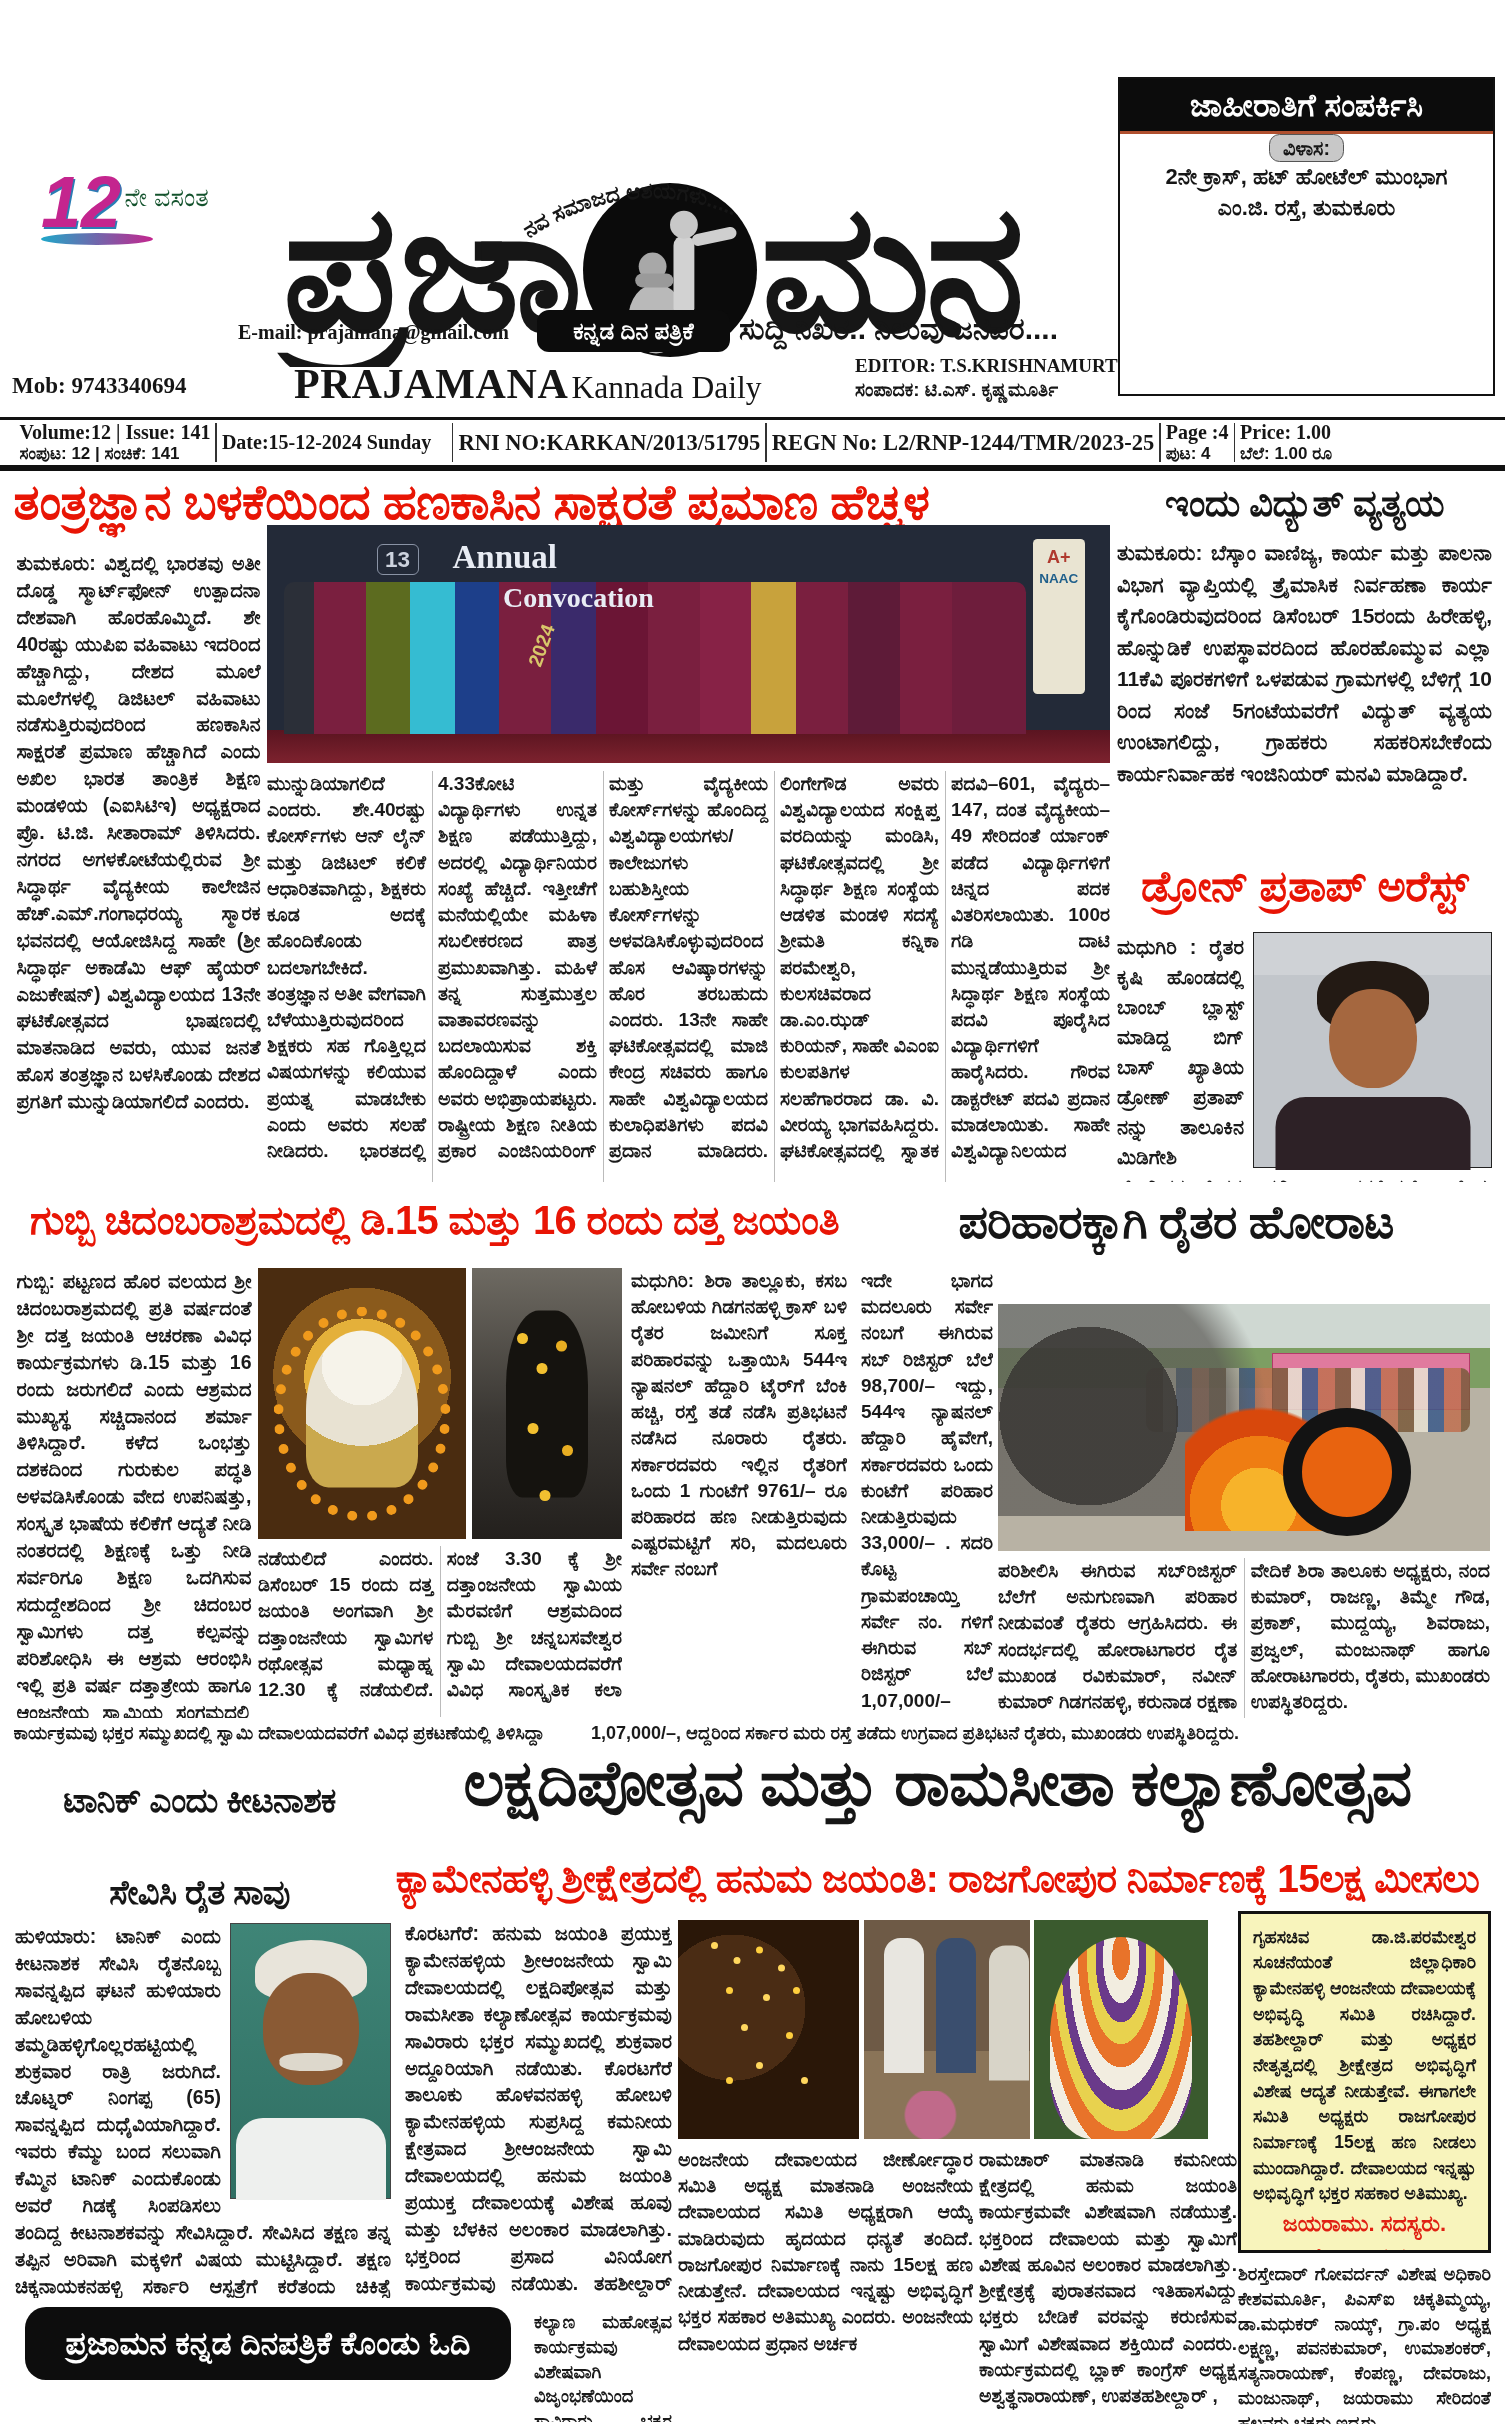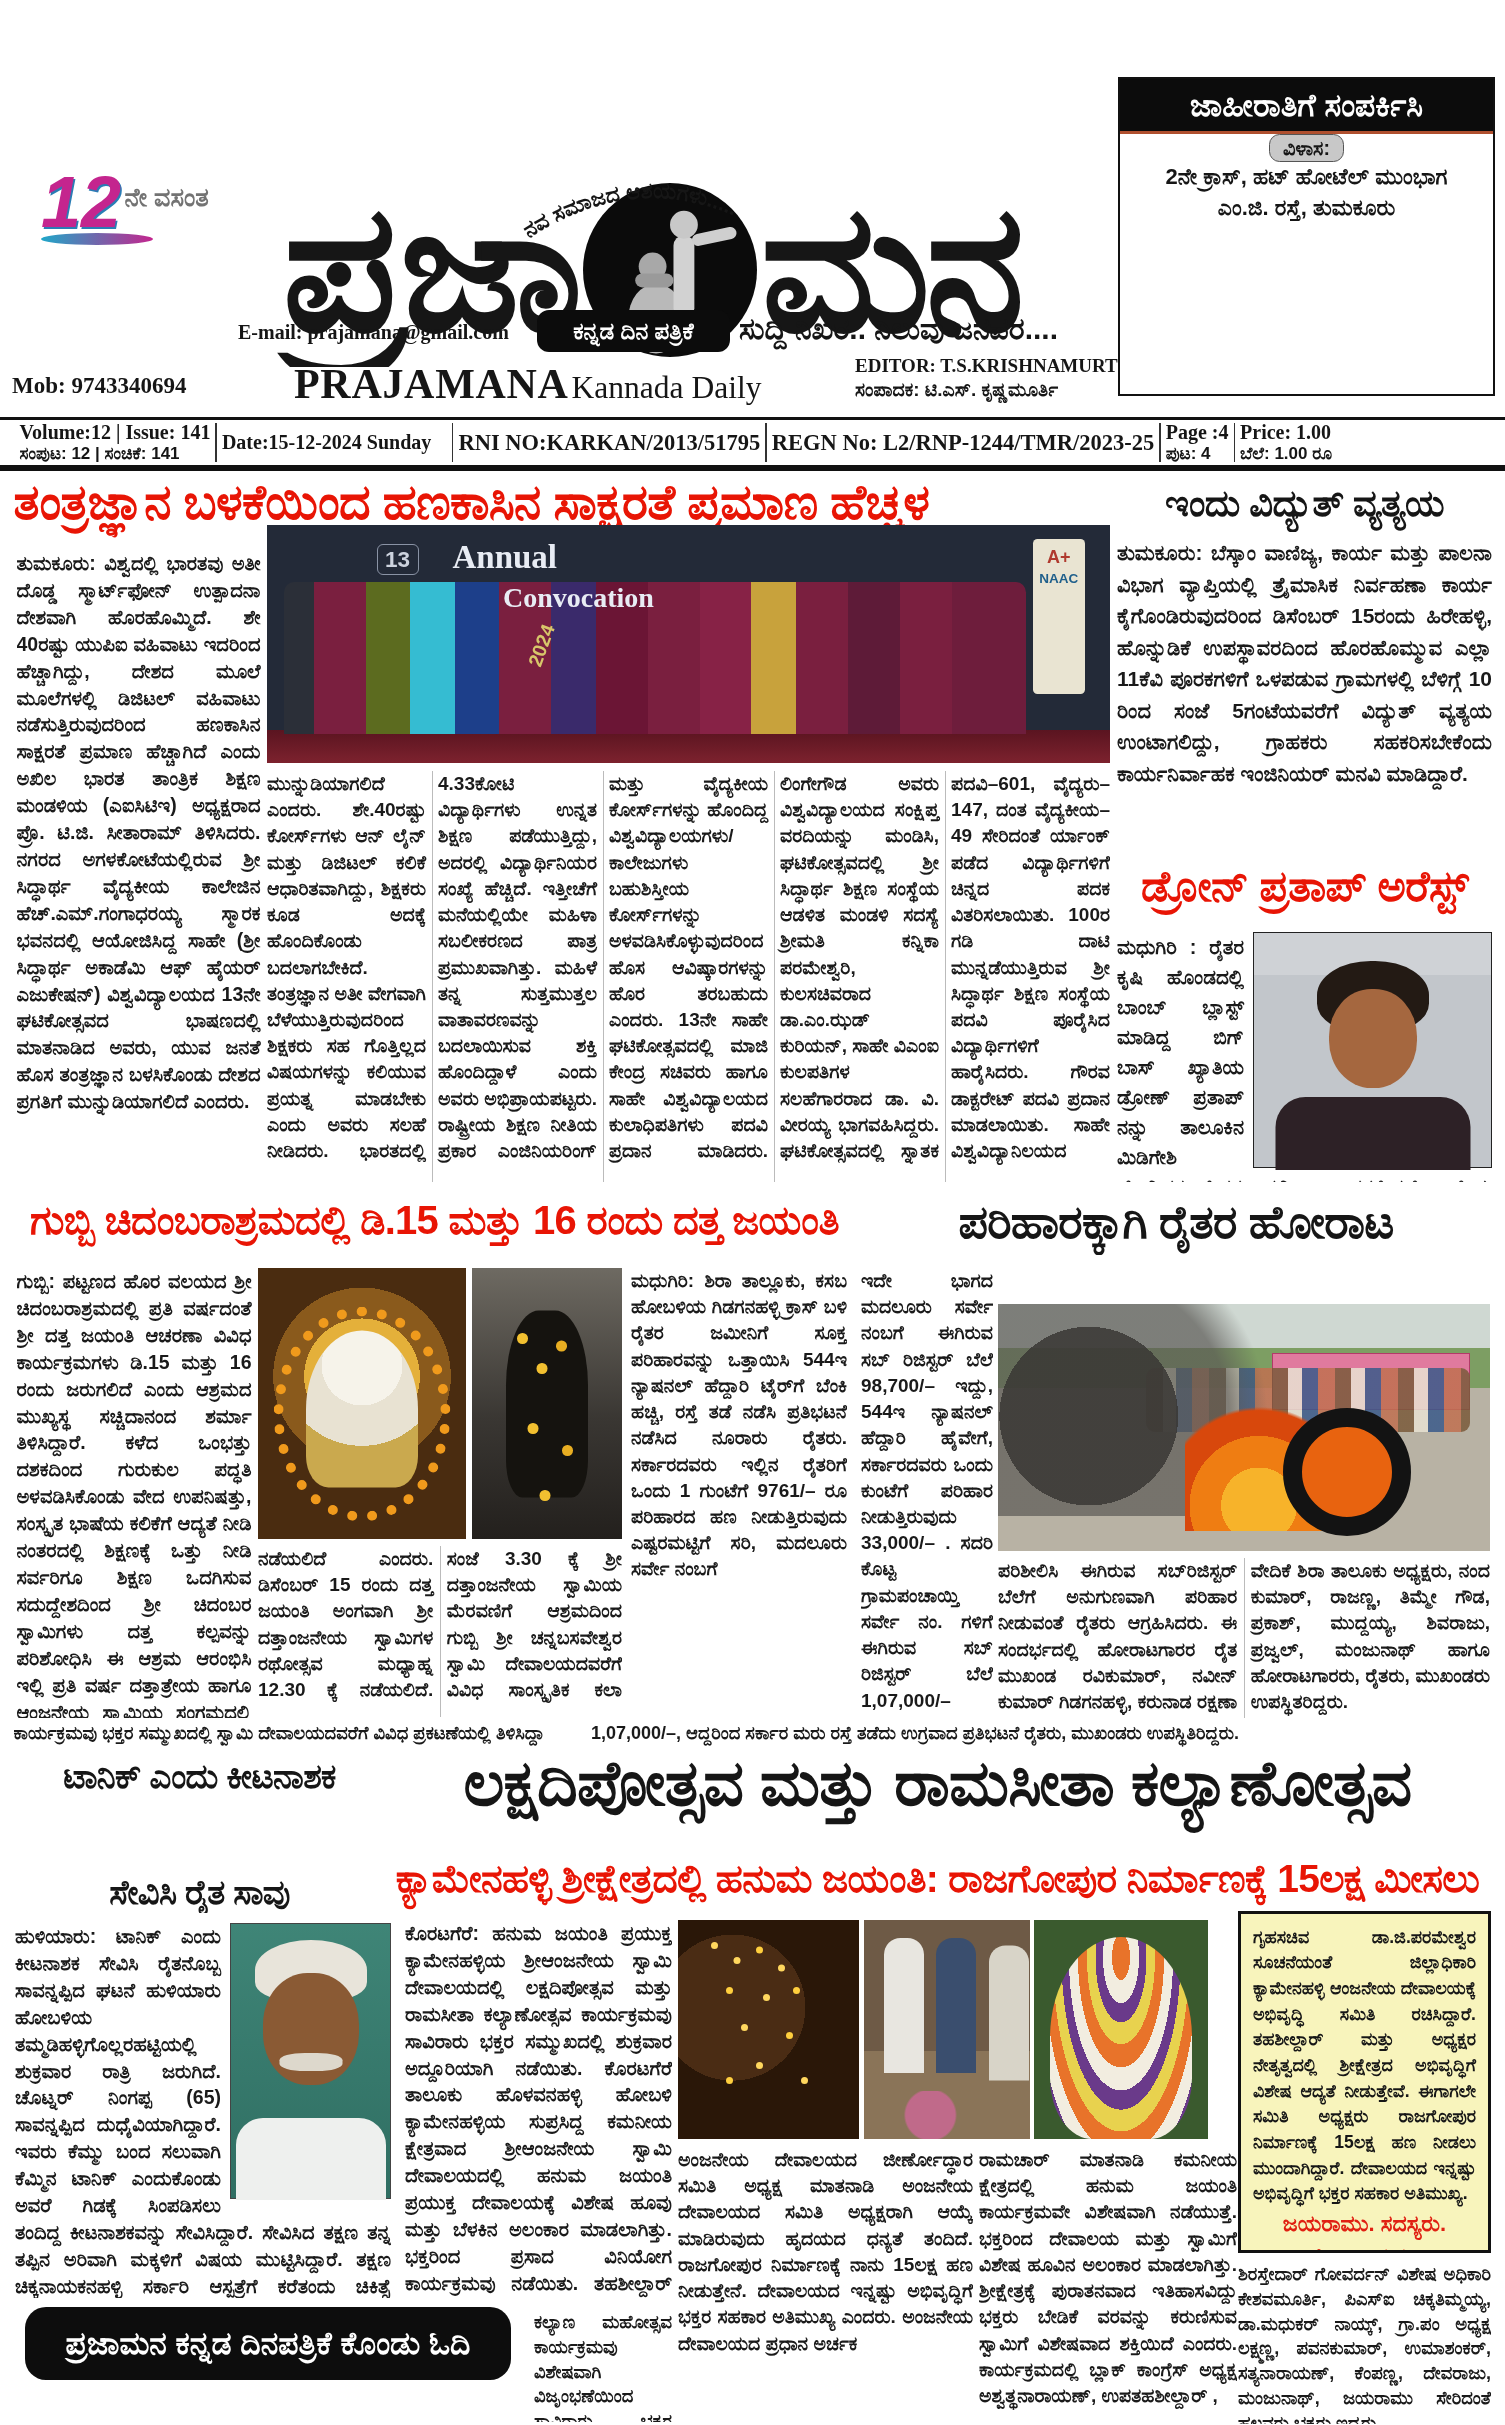--- a/index.html
+++ b/index.html
@@ -38,21 +38,21 @@
   .ybox .body{font-size:17.6px;font-weight:700;text-align:justify;line-height:1.46;}
   .ybox .sig{font-size:22px;font-weight:900;text-align:center;color:#e02012;line-height:1.5;}
 </style>
 </head>
 <body>
 
 <div class="page">
 
   <div class="b" style="left:41px;top:161px;width:180px;height:105px;">
     <span style="font-size:72px;font-weight:900;font-style:italic;color:#c4258e;text-shadow:1.5px 1.5px 0 #2a7db5;">12</span>
-    <span style="font-size:25.5px;font-weight:700;color:#737373;vertical-align:21px;">ನೇ ವಸಂತ</span>
+    <span style="font-size:25.5px;font-weight:400;color:#14532d;vertical-align:21px;">ನೇ ವಸಂತ</span>
     <div style="width:112px;height:12px;border-radius:50%;background:linear-gradient(90deg,#1fa7c9,#c4258e);margin-top:-10.5px;"></div>
   </div>
 
   <div class="b mast" style="left:187px;top:172px;width:929px;height:195px;">
     <span class="word">ಪ್ರಜಾ</span>
     <div class="emblem">
       <svg viewBox="0 0 100 100" style="position:absolute;inset:0;">
         <ellipse cx="42" cy="78" rx="16" ry="20" fill="#b9b9b9"></ellipse>
         <rect x="52" y="30" width="12" height="48" rx="6" fill="#d2d2d2"></rect>
         <circle cx="58" cy="24" r="8" fill="#c8c8c8"></circle>
@@ -171,21 +171,21 @@
     <div style="position:absolute;left:38%;bottom:8%;width:30%;height:52%;background:radial-gradient(circle at 50% 80%,#f7b32a 0 30%,#ef7d12 30% 55%,#d8480c 55% 75%,transparent 78%);"></div>
     <div style="position:absolute;left:58%;bottom:6%;width:90px;height:90px;border-radius:50%;border:19.5px solid #131313;background:#e8630f;"></div>
   </div>
 
   <div class="b t cols2" style="left:998px;top:1558px;width:492px;height:160px;font-size:19px;">ಪರಿಶೀಲಿಸಿ ಈಗಿರುವ ಸಬ್‌ರಿಜಿಸ್ಟರ್ ಬೆಲೆಗೆ ಅನುಗುಣವಾಗಿ ಪರಿಹಾರ ನೀಡುವಂತೆ ರೈತರು ಆಗ್ರಹಿಸಿದರು. ಈ ಸಂದರ್ಭದಲ್ಲಿ ಹೋರಾಟಗಾರರ ರೈತ ಮುಖಂಡ ರವಿಕುಮಾರ್, ನವೀನ್ ಕುಮಾರ್ ಗಿಡಗನಹಳ್ಳಿ, ಕರುನಾಡ ರಕ್ಷಣಾ ವೇದಿಕೆ ಶಿರಾ ತಾಲೂಕು ಅಧ್ಯಕ್ಷರು, ನಂದ ಕುಮಾರ್, ರಾಜಣ್ಣ, ತಿಮ್ಮೇ ಗೌಡ, ಪ್ರಕಾಶ್, ಮುದ್ದಯ್ಯ, ಶಿವರಾಜು, ಪ್ರಜ್ವಲ್, ಮಂಜುನಾಥ್ ಹಾಗೂ ಹೋರಾಟಗಾರರು, ರೈತರು, ಮುಖಂಡರು ಉಪಸ್ಥಿತರಿದ್ದರು.</div>
 
   <div class="b t" style="left:13.5px;top:1721px;width:529px;height:27px;font-size:18px;white-space:nowrap;">ಕಾರ್ಯಕ್ರಮವು ಭಕ್ತರ ಸಮ್ಮುಖದಲ್ಲಿ ಸ್ವಾಮಿ ದೇವಾಲಯದವರೆಗೆ ವಿವಿಧ ಪ್ರಕಟಣೆಯಲ್ಲಿ ತಿಳಿಸಿದ್ದಾರೆ.</div>
   <div class="b t" style="left:591px;top:1721px;width:899px;height:27px;font-size:18px;white-space:nowrap;">1,07,000/–, ಆದ್ದರಿಂದ ಸರ್ಕಾರ ಮರು ರಸ್ತೆ ತಡೆದು ಉಗ್ರವಾದ ಪ್ರತಿಭಟನೆ ರೈತರು, ಮುಖಂಡರು ಉಪಸ್ಥಿತಿರಿದ್ದರು.</div>
 
   <div class="b" style="left:21px;top:1757px;width:357px;height:156px;display:flex;flex-direction:column;justify-content:space-between;">
-    <div class="hd ctr" style="font-size:34px;">ಟಾನಿಕ್ ಎಂದು ಕೀಟನಾಶಕ</div>
+    <div class="hd ctr" style="font-size:34px;margin-top:24px;">ಟಾನಿಕ್ ಎಂದು ಕೀಟನಾಶಕ</div>
     <div class="hd ctr" style="font-size:34px;">ಸೇವಿಸಿ ರೈತ ಸಾವು</div>
   </div>
   <div class="b hd ctr" style="left:382px;top:1747px;width:1111px;height:106px;font-size:63px;">ಲಕ್ಷದಿಪೋತ್ಸವ ಮತ್ತು ರಾಮಸೀತಾ ಕಲ್ಯಾಣೋತ್ಸವ</div>
   <div class="b hd red ctr" style="left:382px;top:1857px;width:1111px;height:58px;font-size:39px;">ಕ್ಯಾಮೇನಹಳ್ಳಿ ಶ್ರೀಕ್ಷೇತ್ರದಲ್ಲಿ ಹನುಮ ಜಯಂತಿ:  ರಾಜಗೋಪುರ ನಿರ್ಮಾಣಕ್ಕೆ 15ಲಕ್ಷ ಮೀಸಲು</div>
 
   <div class="b" style="left:15px;top:1923px;width:376px;height:375px;">
     <div style="float:right;width:159px;height:274px;margin:0 0 6px 9px;background:linear-gradient(#3f8577,#2f6e62);position:relative;border:0.7px solid #444;">
       <div style="position:absolute;left:50%;top:6%;transform:translateX(-50%);width:112px;height:60px;border-radius:50% 50% 30% 30%;background:#e8e4da;"></div>
       <div style="position:absolute;left:50%;top:18%;transform:translateX(-50%);width:96px;height:112px;border-radius:46%;background:#8a5a34;"></div>
       <div style="position:absolute;left:50%;top:47%;transform:translateX(-50%);width:63px;height:18px;border-radius:40%;background:#ddd8cc;"></div>

